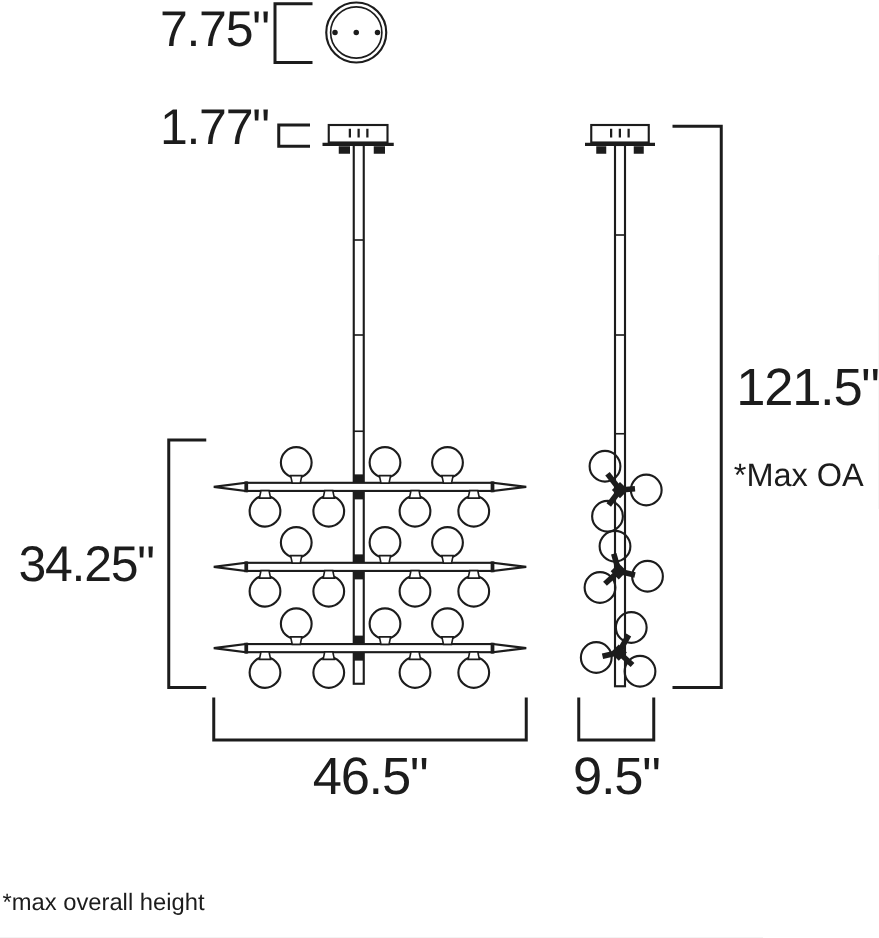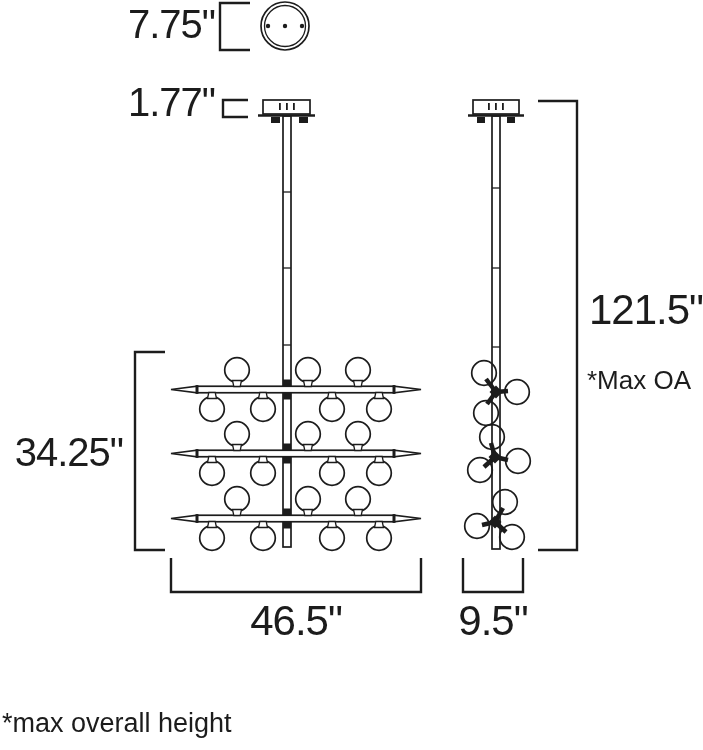--- a/index.html
+++ b/index.html
@@ -19,21 +19,21 @@
   .spoke   { stroke:var(--line); stroke-width:4.5; fill:none; }
   
   .dim {
     position:absolute; font-size:40px; line-height:44px; letter-spacing:-1px;
     white-space:nowrap; color:var(--line);
   }
   .right { text-align:right; }
   .center { text-align:center; }
   .big { font-size:42px; }
   .note { position:absolute; font-size:26px; line-height:28px; letter-spacing:0; }
-  .foot { position:absolute; font-size:27px; line-height:30px; }
+  .foot { position:absolute; font-size:19px; line-height:30px; }
 </style>
 </head>
 <body>
 
 <div class="stage">
 
   <svg id="art" width="703" height="750" viewBox="0 0 703 750">
 
     <g>
       <path class="bracket" d="M250,3 H220 V50 H250"></path>

